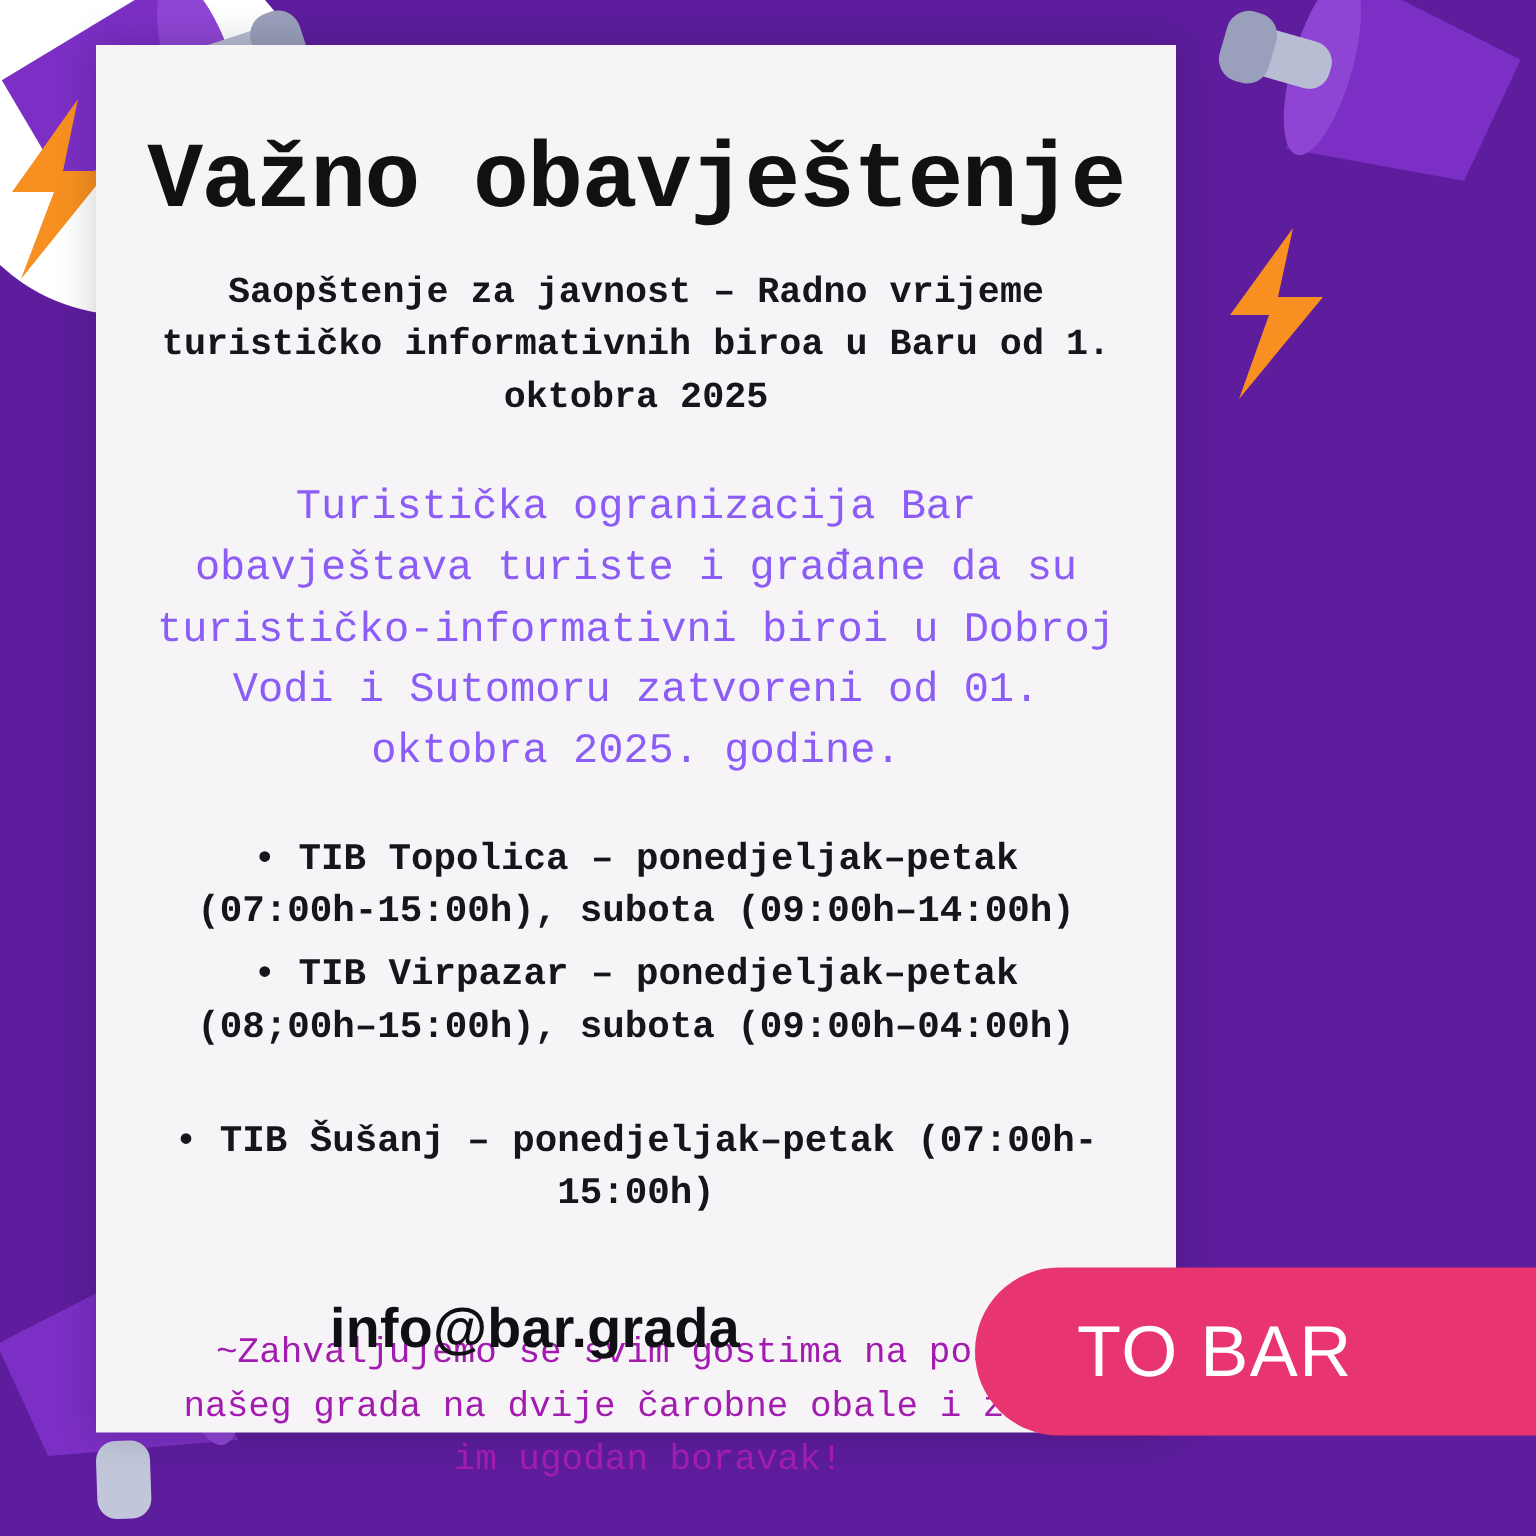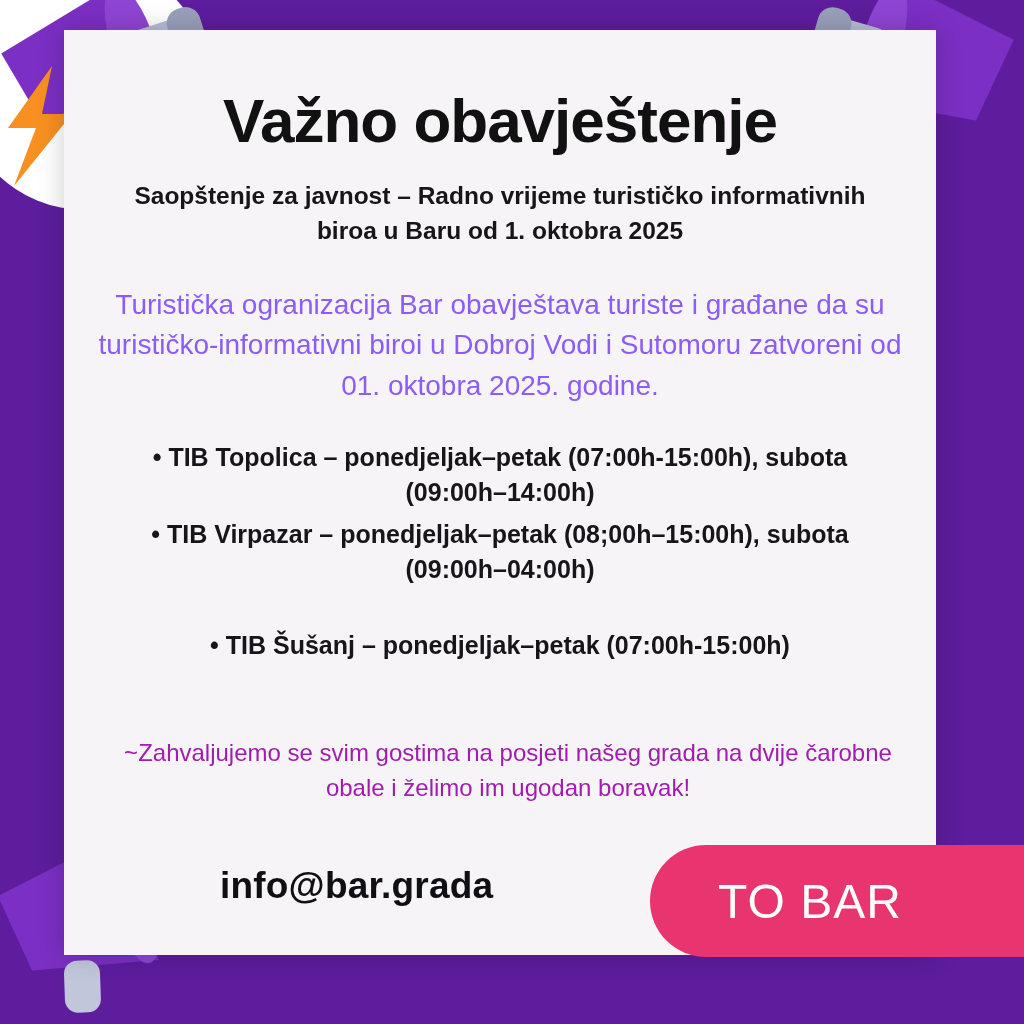--- a/index.html
+++ b/index.html
@@ -31,24 +31,25 @@
     top: -40px;
     width: 250px;
     height: 250px;
     border-radius: 50%;
     background: #ffffff;
   }
   .card {
     position: absolute;
     left: 64px;
     top: 30px;
-    width: 872px;
+    width: 720px;
     height: 925px;
     background: #f6f4f7;
     box-shadow: 0 0 26px rgba(0,0,0,0.20);
+    font-family: Liberation Mono, monospace;
   }
   .card-inner {
     padding: 50px 28px 0 28px;
     text-align: center;
   }
   .title {
     font-size: 62px;
     font-weight: bold;
     color: #111111;
     letter-spacing: -1px;

